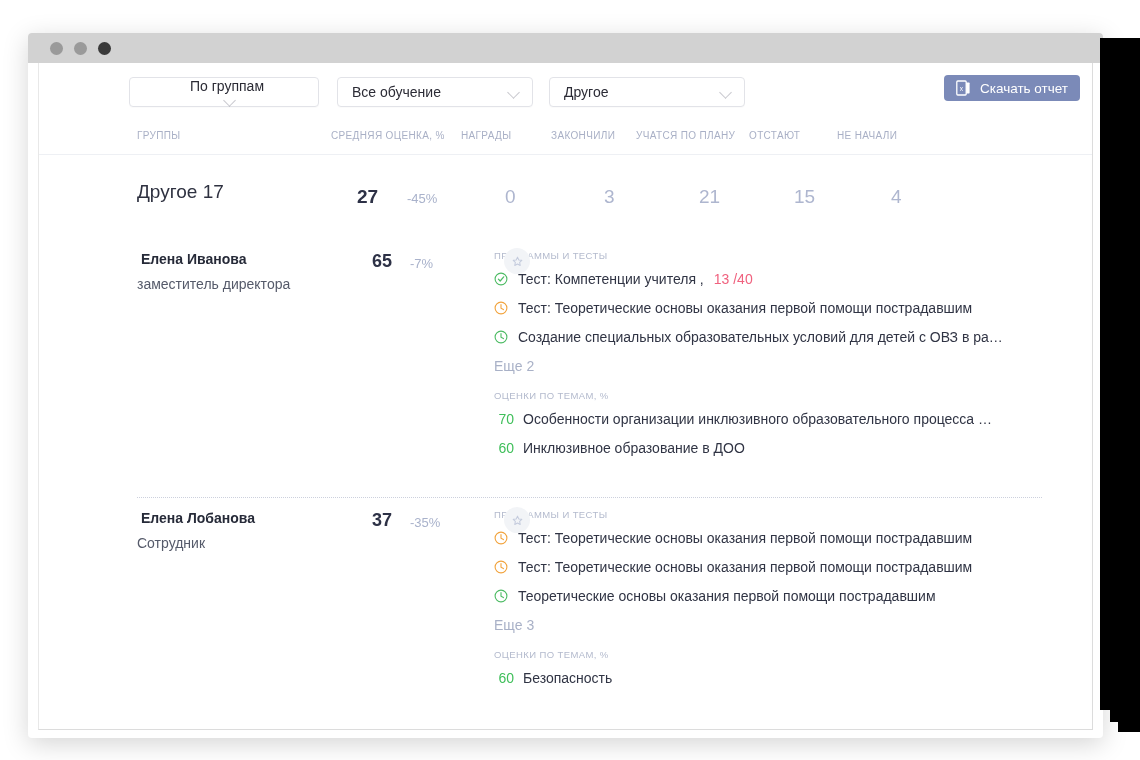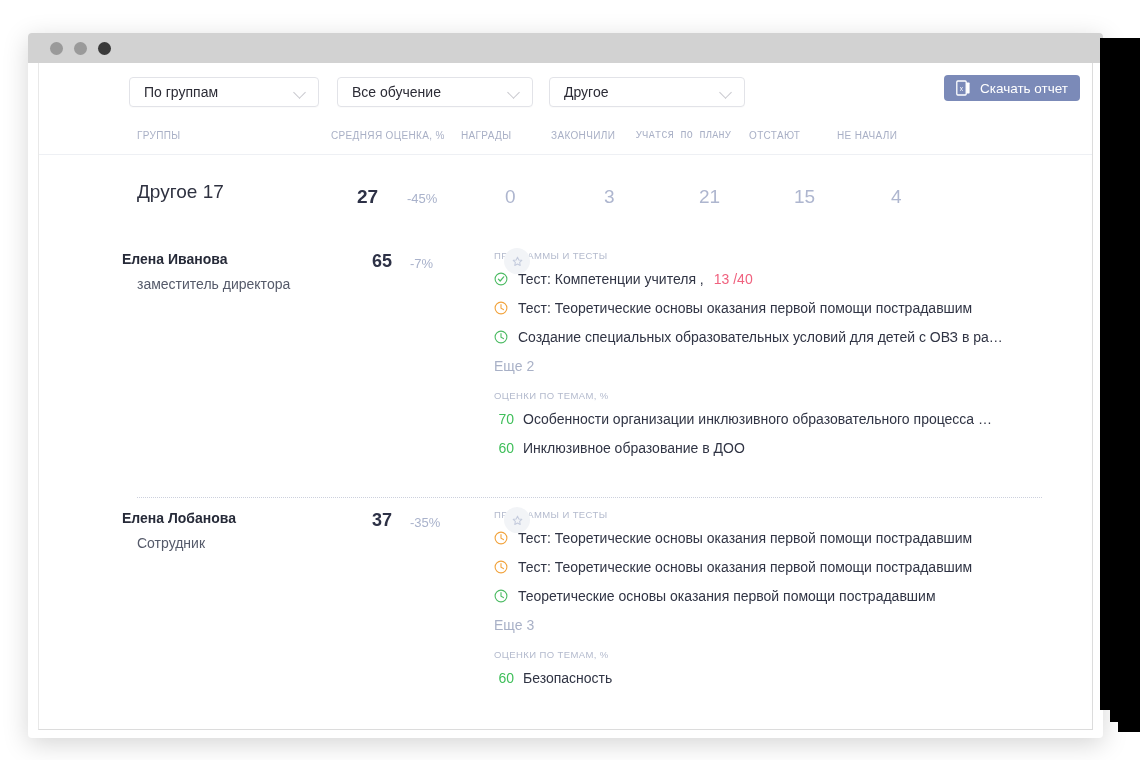--- a/index.html
+++ b/index.html
@@ -64,21 +64,21 @@
   .chev {
     width: 12px; height: 12px; margin-left: 10px; margin-right: 4px;
     position: relative; opacity: .55;
   }
   .chev::before {
     content: ""; position: absolute; left: 1px; top: 2px;
     width: 8px; height: 8px;
     border-right: 1.6px solid #9a9aa5; border-bottom: 1.6px solid #9a9aa5;
     transform: rotate(45deg);
   }
-  .sel-1 { left: 90px; width: 190px; }
+  .sel-1 { left: 90px; width: 190px; flex-direction: column; }
   .sel-2 { left: 298px; width: 196px; }
   .sel-3 { left: 510px; width: 196px; }
 
   .download-btn {
     position: absolute; top: 12px; left: 905px;
     width: 136px; height: 26px;
     background: #7b8ab8; border-radius: 4px;
     display: flex; align-items: center; justify-content: center; gap: 9px;
     color: #fff; font-size: 13.5px;
     cursor: pointer;
@@ -93,21 +93,21 @@
   .th {
     position: absolute; top: 5px;
     font-size: 10px; letter-spacing: .35px;
     color: #a9b0c6; text-transform: uppercase;
     white-space: nowrap;
   }
   .th-groups   { left: 98px; }
   .th-avg      { left: 292px; }
   .th-awards   { left: 422px; }
   .th-done     { left: 512px; }
-  .th-plan     { left: 597px; font-family: Liberation Mono, monospace; }
+  .th-plan     { left: 597px; }
   .th-behind   { left: 710px; }
   .th-notstart { left: 798px; text-align: right; }
 
   
   .group-row { position: relative; height: 83px; }
   .group-name {
     position: absolute; left: 98px; top: 26px;
     font-size: 19px; color: #2e3140;
   }
   .gr-score {
@@ -131,21 +131,21 @@
   
   .person {
     position: relative;
     padding-top: 4px;
   }
   .person-sep {
     position: absolute; left: 98px; right: 50px; top: 0;
     border-top: 1px dotted #ccd0dd;
   }
   .p-name {
-    position: absolute; left: 83px; top: 13px;
+    position: absolute; left: 102px; top: 13px;
     font-size: 14px; font-weight: bold; color: #262a38;
   }
   .p-role {
     position: absolute; left: 98px; top: 38px;
     font-size: 14px; color: #555a6a;
   }
   .p-score {
     position: absolute; left: 333px; top: 13px;
     font-size: 18px; font-weight: bold; color: #2d3146;
   }

